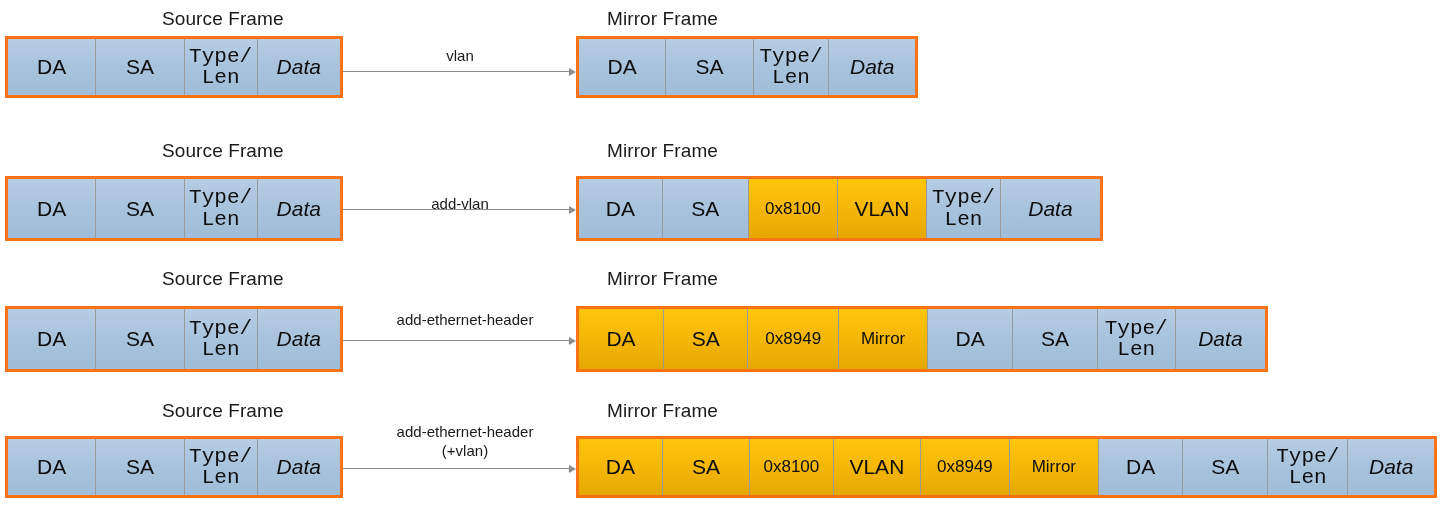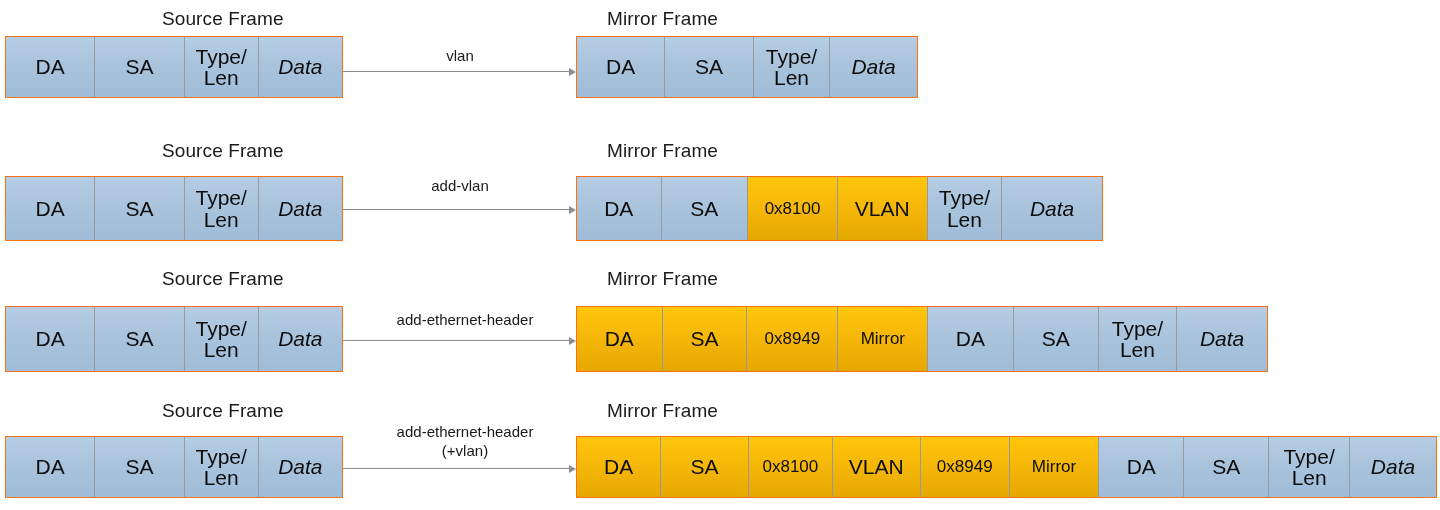--- a/index.html
+++ b/index.html
@@ -25,21 +25,21 @@
     font-size: 19px;
     color: #1a1a1a;
     white-space: nowrap;
     letter-spacing: 0.1px;
   }
 
   .frame {
     position: absolute;
     display: flex;
     box-sizing: border-box;
-    border: 1px solid #f97316;
+    border: 3px solid #f97316;
   }
   .cell {
     box-sizing: border-box;
     border-right: 1px solid #9a9a9a;
     display: flex;
     align-items: center;
     justify-content: center;
     text-align: center;
     font-size: 21px;
     line-height: 1.02;
@@ -48,21 +48,21 @@
     padding: 0 1px;
   }
   .cell:last-child { border-right: none; font-style: italic; }
   .cell.blue {
     background: linear-gradient(180deg, #b6cde3 0%, #a9c3dc 48%, #9fbcd8 100%);
   }
   .cell.gold {
     background: linear-gradient(180deg, #ffc60b 0%, #f5b709 48%, #e5a802 100%);
   }
   .cell.small { font-size: 17px; text-align: right; }
-  .cell .two-line { display: block; }
+  .cell .two-line { display: block; font-family: Liberation Mono, monospace; }
 
   .arrow { position: absolute; height: 1px; background: #8d8d8d; }
   .arrow-head {
     position: absolute;
     width: 0; height: 0;
     border-top: 4px solid transparent;
     border-bottom: 4px solid transparent;
     border-left: 7px solid #8d8d8d;
   }
   .arrow-label {
@@ -121,21 +121,21 @@
         <div class="cell gold small" style="width: 17.1%;">0x8100</div>
         <div class="cell gold" style="width: 17.1%;">VLAN</div>
         <div class="cell blue" style="width: 14.2%; flex-direction: column;">
           <span class="two-line">Type/</span>
           <span class="two-line">Len</span>
         </div>
         <div class="cell blue" style="width: 19%;">Data</div>
       </div>
       <div class="arrow" style="left: 343px; top: 209px; width: 227px;"></div>
       <div class="arrow-head" style="left: 569px; top: 205.5px;"></div>
-      <div class="arrow-label" style="left: 375px; top: 176px; width: 170px;">add-vlan</div>
+      <div class="arrow-label" style="left: 375px; top: 194px; width: 170px;">add-vlan</div>
     </div>
     <div class="row">
       <div class="frame-title" style="left: 162px; top: 268px;">Source Frame</div>
       <div class="frame-title" style="left: 607px; top: 268px;">Mirror Frame</div>
       <div class="frame" style="left: 5px; top: 306px; width: 338px; height: 66px;">
         <div class="cell blue" style="width: 26.6%;">DA</div>
         <div class="cell blue" style="width: 26.6%;">SA</div>
         <div class="cell blue" style="width: 22%; flex-direction: column;">
           <span class="two-line">Type/</span>
           <span class="two-line">Len</span>

